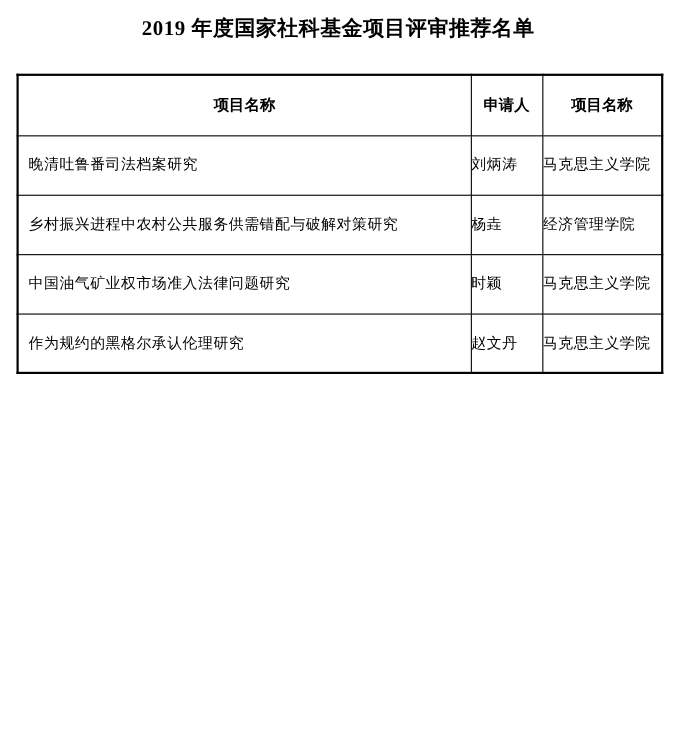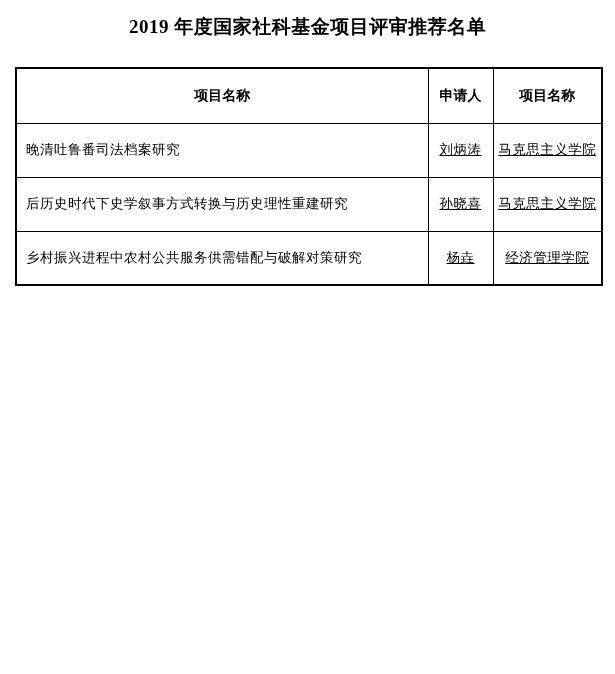--- a/index.html
+++ b/index.html
@@ -38,21 +38,21 @@
     background: #ffffff;
     overflow: hidden;
     white-space: nowrap;
   }
   .list-table th { height: 55px; font-weight: bold; text-align: center; font-size: 14px; margin-top: 44px; }
   .list-table td { height: 54px; }
   .col-project { width: 412px; }
   .col-applicant { width: 65px; }
   .col-unit { width: 109px; }
   td.project-cell { text-align: left; padding-left: 9px; padding-right: 4px; letter-spacing: 0.5px; }
-  td.applicant-cell, td.unit-cell { text-align: center; letter-spacing: 0.5px; text-decoration: underline; }
+  td.applicant-cell, td.unit-cell { text-align: left; letter-spacing: 0.5px; }
 </style>
 </head>
 <body>
 
 <div class="page">
 
   <div class="doc-title">2019 年度国家社科基金项目评审推荐名单</div>
 
   <table class="list-table">
     <colgroup>
@@ -67,25 +67,30 @@
         <th>项目名称</th>
       </tr>
     </thead>
     <tbody>
       <tr>
         <td class="project-cell">晚清吐鲁番司法档案研究</td>
         <td class="applicant-cell">刘炳涛</td>
         <td class="unit-cell">马克思主义学院</td>
       </tr>
       <tr>
-        <td class="project-cell">后历史时代下史学叙事方式转换与历史理性重建研究</td>
-        <td class="applicant-cell">孙晓喜</td>
+        <td class="project-cell">乡村振兴进程中农村公共服务供需错配与破解对策研究</td>
+        <td class="applicant-cell">杨垚</td>
+        <td class="unit-cell">经济管理学院</td>
+      </tr>
+      <tr>
+        <td class="project-cell">中国油气矿业权市场准入法律问题研究</td>
+        <td class="applicant-cell">时颖</td>
         <td class="unit-cell">马克思主义学院</td>
       </tr>
       <tr>
-        <td class="project-cell">乡村振兴进程中农村公共服务供需错配与破解对策研究</td>
-        <td class="applicant-cell">杨垚</td>
-        <td class="unit-cell">经济管理学院</td>
+        <td class="project-cell">作为规约的黑格尔承认伦理研究</td>
+        <td class="applicant-cell">赵文丹</td>
+        <td class="unit-cell">马克思主义学院</td>
       </tr>
     </tbody>
   </table>
 
 </div>
 
 </body></html>

